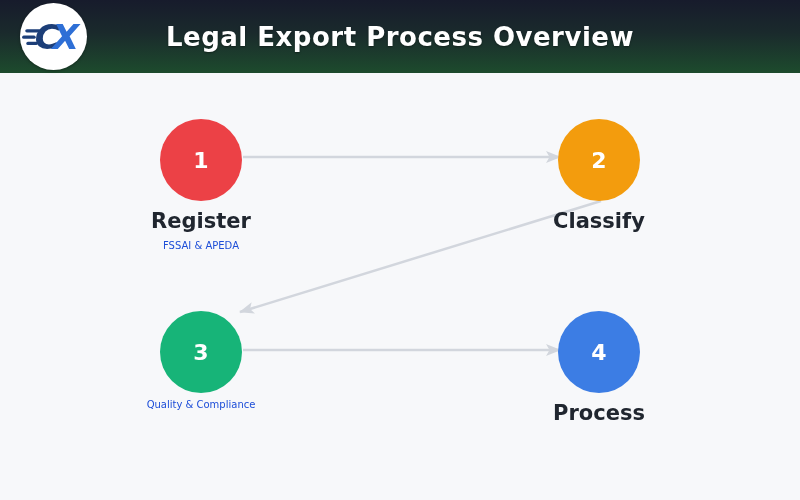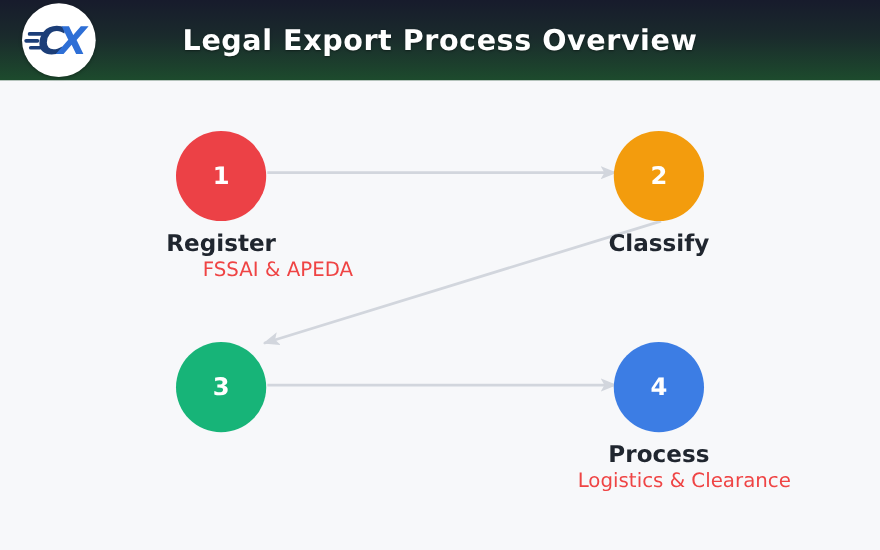--- a/index.html
+++ b/index.html
@@ -94,24 +94,23 @@
   }
   .label {
     margin-top: 7px;
     font-size: 21px;
     font-weight: bold;
     color: #20262f;
     line-height: 26px;
   }
   .sublabel {
     margin-top: 3px;
-    font-size: 18px;
-    color: #ef4444;
+    font-size: 10px;
+    color: #1d4ed8;
     line-height: 18px;
-    text-align: right;
   }
 </style>
 </head>
 <body>
 
 <div class="stage">
 
   <header class="header">
     <div class="logo">
       <svg viewBox="0 0 64 64" aria-hidden="true">
@@ -154,24 +153,24 @@
       <div class="circle" style="background-color: rgb(243, 156, 13);">
         <span class="num">2</span>
       </div>
       <div class="label">Classify</div>
     </div>
 
     <div class="step pos-3">
       <div class="circle" style="background-color: rgb(23, 180, 120);">
         <span class="num">3</span>
       </div>
+      <div class="sublabel">Quality &amp; Compliance</div>
     </div>
 
     <div class="step pos-4">
       <div class="circle" style="background-color: rgb(60, 125, 228);">
         <span class="num">4</span>
       </div>
       <div class="label">Process</div>
-      <div class="sublabel">Logistics &amp; Clearance</div>
     </div>
 
   </main>
 </div>
 
 </body></html>

